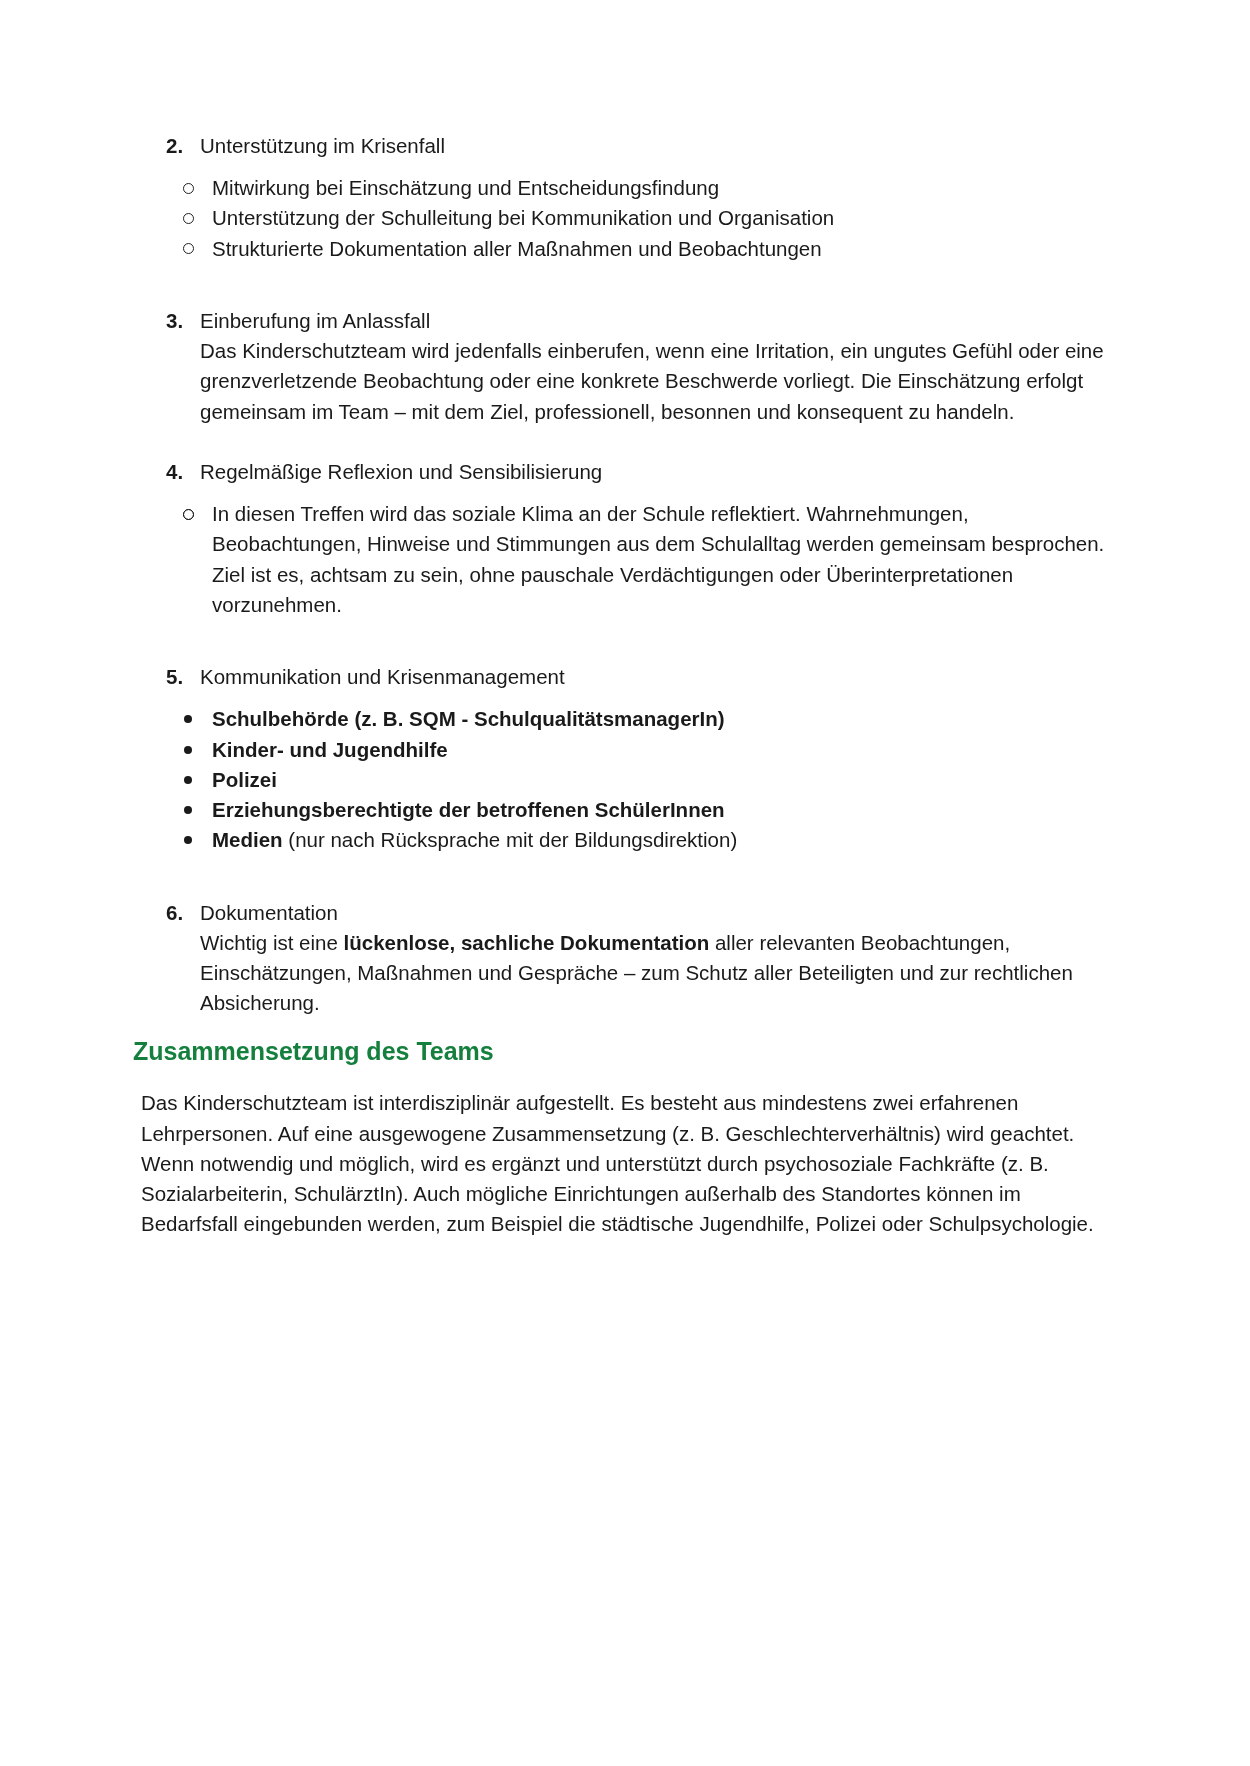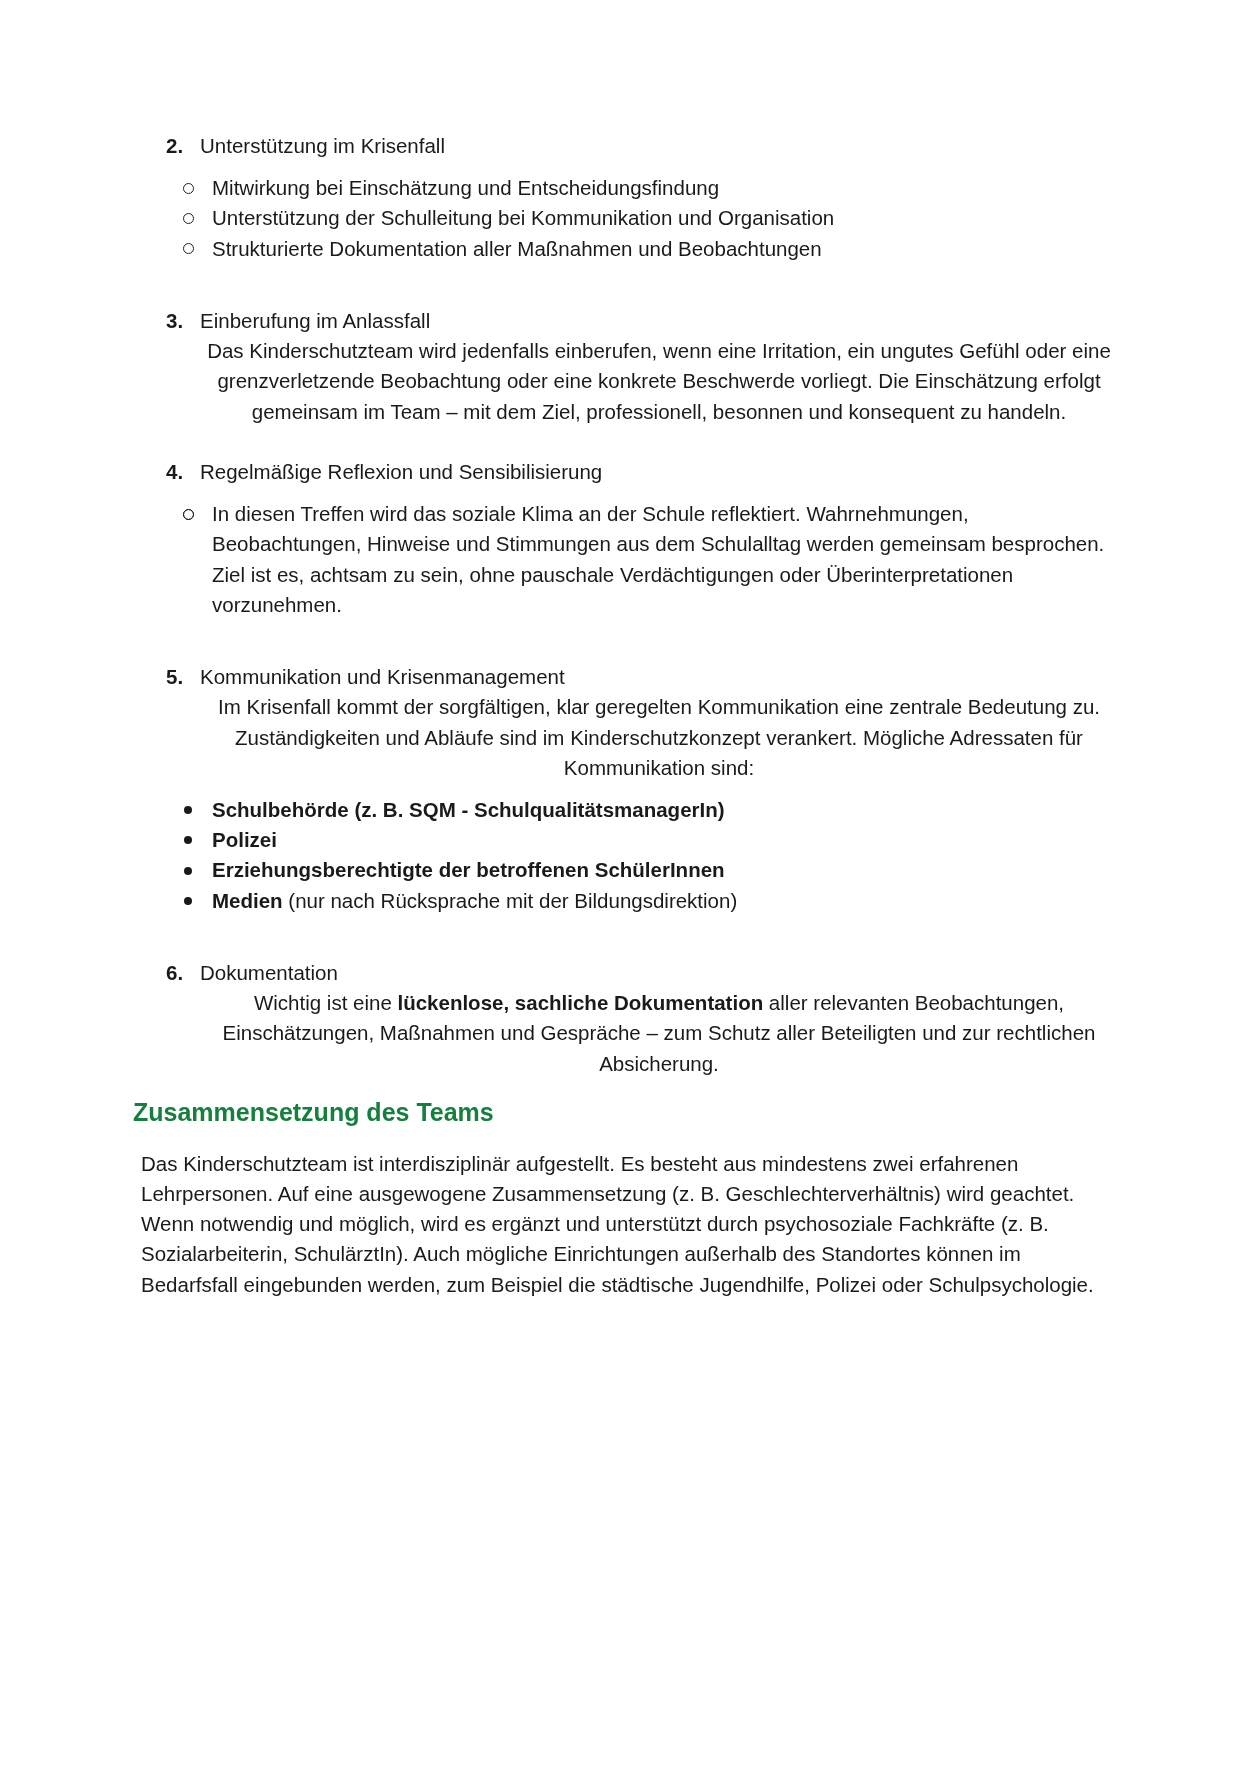--- a/index.html
+++ b/index.html
@@ -40,21 +40,20 @@
       left: 33px;
       top: 0;
       font-weight: bold;
     }
     .num-item .title {
       font-weight: normal;
       display: block;
     }
     .num-item .body {
       display: block;
-      text-align: center;
     }
     .gap { height: 30.2px; }
     ul.sub {
       list-style: none;
       margin: 12px;
       padding: 0;
     }
     ul.sub li {
       position: relative;
       padding-left: 67px;
@@ -142,26 +141,29 @@
       <li>
         <span class="marker"><span class="circle-marker"></span></span>
         <span>In diesen Treffen wird das soziale Klima an der Schule reflektiert. Wahrnehmungen, Beobachtungen, Hinweise und Stimmungen aus dem Schulalltag werden gemeinsam besprochen. Ziel ist es, achtsam zu sein, ohne pauschale Verdächtigungen oder Überinterpretationen vorzunehmen.</span>
       </li>
     </ul>
     <div class="gap"></div>
 
     <div class="num-item">
       <span class="num">5.</span>
       <span class="title">Kommunikation und Krisenmanagement</span>
-      <span class="body">Im Krisenfall kommt der sorgfältigen, klar geregelten Kommunikation eine zentrale Bedeutung zu. Zuständigkeiten und Abläufe sind im Kinderschutzkonzept verankert. Mögliche Adressaten für Kommunikation sind:</span>
     </div>
     <ul class="sub">
       <li>
         <span class="marker"><span class="dot-marker"></span></span>
         <span class="bold">Schulbehörde (z. B. SQM - SchulqualitätsmanagerIn)</span><span></span>
+      </li>
+      <li>
+        <span class="marker"><span class="dot-marker"></span></span>
+        <span class="bold">Kinder- und Jugendhilfe</span><span></span>
       </li>
       <li>
         <span class="marker"><span class="dot-marker"></span></span>
         <span class="bold">Polizei</span><span></span>
       </li>
       <li>
         <span class="marker"><span class="dot-marker"></span></span>
         <span class="bold">Erziehungsberechtigte der betroffenen SchülerInnen</span><span></span>
       </li>
       <li>

